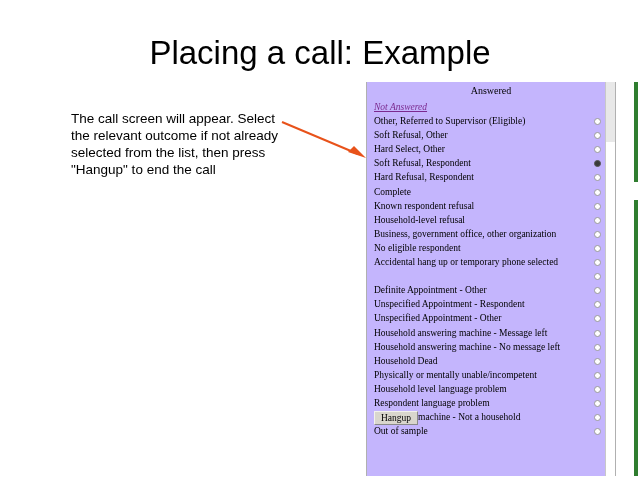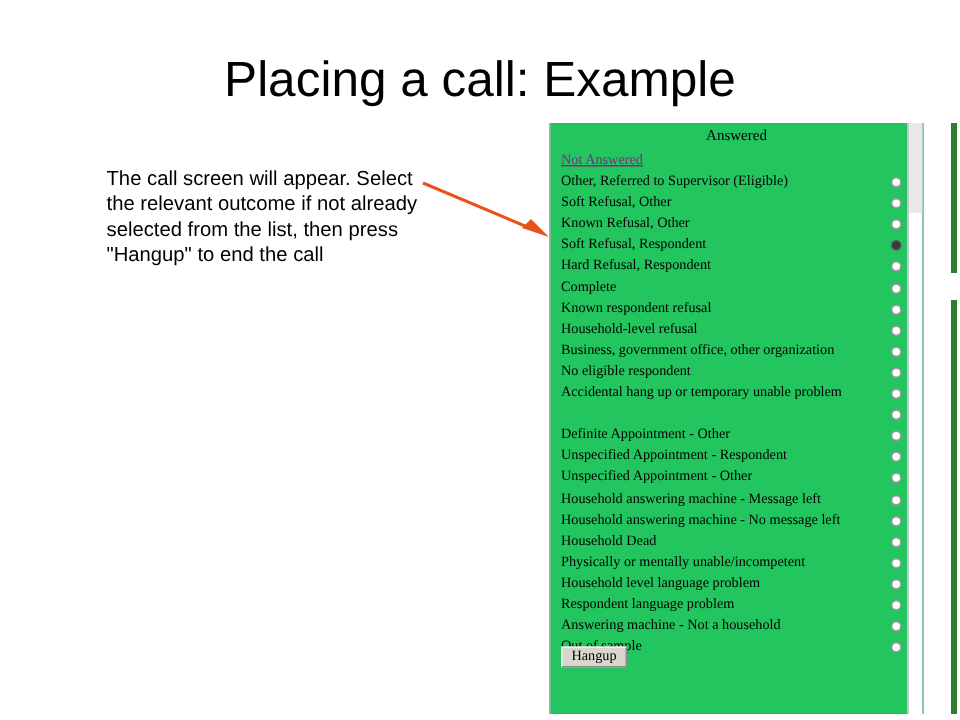--- a/index.html
+++ b/index.html
@@ -49,21 +49,21 @@
     width: 90px;
     height: 45px;
   }
   
   .app-window {
     position: absolute;
     left: 366px;
     top: 82px;
     width: 248px;
     height: 394px;
-    background: #22c55e;
+    background: #c4b5fd;
     border-left: 1px solid #b0b0b0;
     border-right: 1px solid #b0b0b0;
     overflow: hidden;
     font-family: "Liberation Serif", serif;
   }
   .app-inner {
     position: relative;
     width: 100%;
     height: 100%;
   }
@@ -89,41 +89,41 @@
     position: absolute;
     left: 7px;
     font-size: 9.5px;
     color: #000000;
     white-space: nowrap;
     font-family: "Liberation Serif", serif;
   }
   .opt-label.link {
     color: #7b2a8f;
     text-decoration: underline;
+    font-style: italic;
   }
   .radio {
     position: absolute;
     right: 14px;
     top: 4px;
     width: 7px;
     height: 7px;
     border: 1px solid #9a9a9a;
     border-radius: 50%;
     background: #ffffff;
     box-sizing: border-box;
   }
   .radio.checked {
     background: #3a3a3a;
     border-color: #555555;
   }
   .hangup-wrap {
     position: absolute;
     left: 7px;
     top: 325px;
-    margin-top: 20px;
   }
   .hangup-btn {
     font-family: "Liberation Serif", serif;
     font-size: 9.5px;
     padding: 1px 6px;
     background: #d9d6cd;
     border: 1px solid #8a8a8a;
     border-top-color: #f2f1ec;
     border-left-color: #f2f1ec;
     color: #000000;
@@ -176,21 +176,21 @@
           </div>
           <div class="opt-row">
             <span class="opt-label">Other, Referred to Supervisor (Eligible)</span>
             <span class="radio"></span>
           </div>
           <div class="opt-row">
             <span class="opt-label">Soft Refusal, Other</span>
             <span class="radio"></span>
           </div>
           <div class="opt-row">
-            <span class="opt-label">Known Refusal, Other</span>
+            <span class="opt-label">Hard Select, Other</span>
             <span class="radio"></span>
           </div>
           <div class="opt-row">
             <span class="opt-label">Soft Refusal, Respondent</span>
             <span class="radio checked"></span>
           </div>
           <div class="opt-row">
             <span class="opt-label">Hard Refusal, Respondent</span>
             <span class="radio"></span>
           </div>
@@ -208,21 +208,21 @@
           </div>
           <div class="opt-row">
             <span class="opt-label">Business, government office, other organization</span>
             <span class="radio"></span>
           </div>
           <div class="opt-row">
             <span class="opt-label">No eligible respondent</span>
             <span class="radio"></span>
           </div>
           <div class="opt-row">
-            <span class="opt-label">Accidental hang up or temporary unable problem</span>
+            <span class="opt-label">Accidental hang up or temporary phone selected</span>
             <span class="radio"></span>
           </div>
           <div class="opt-row">
             <span class="radio"></span>
           </div>
           <div class="opt-row">
             <span class="opt-label">Definite Appointment - Other</span>
             <span class="radio"></span>
           </div>
           <div class="opt-row">

